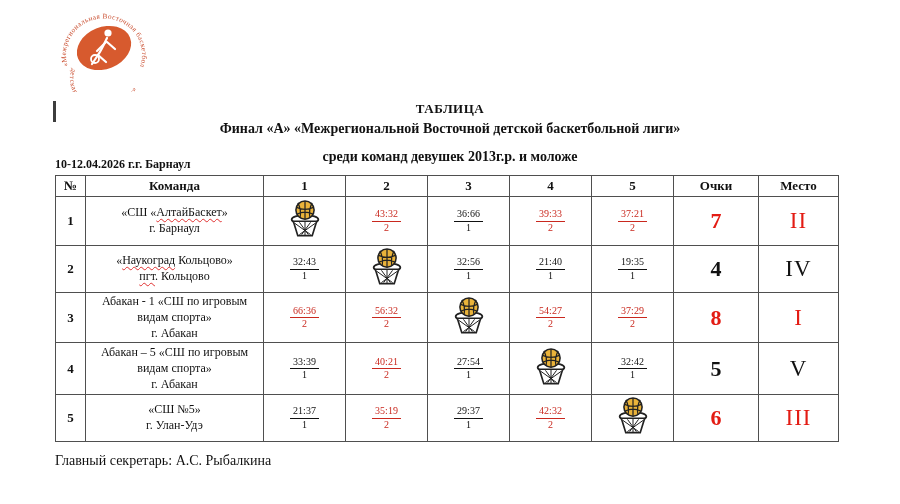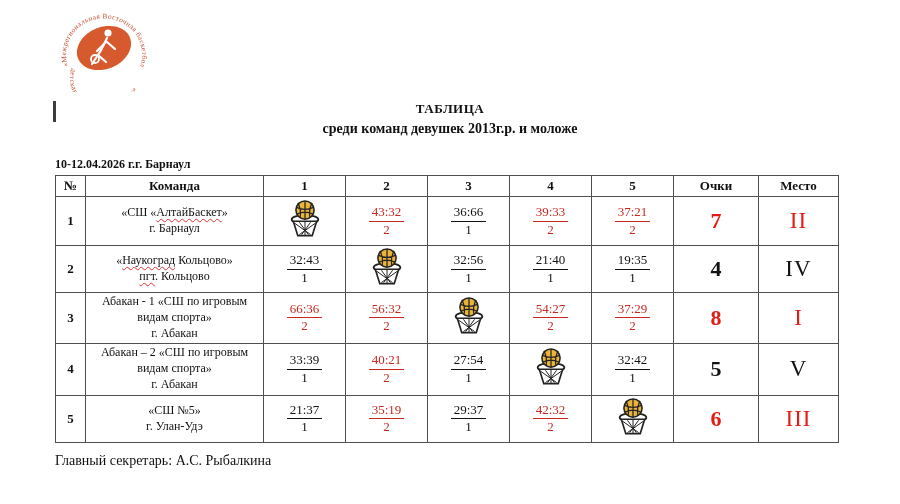--- a/index.html
+++ b/index.html
@@ -16,21 +16,21 @@
   
   .logo { position: absolute; left: 52px; top: 4px; width: 104px; height: 88px; }
 
   
   .cursor-bar { position: absolute; left: 53px; top: 101px; width: 3px; height: 21px; background: #3d3d3d; }
 
   
   .title-block { position: absolute; left: 0; top: 101px; width: 100%; text-align: center; font-weight: bold; }
   .title-1 { font-size: 13px; letter-spacing: 0.5px; }
   .title-2 { font-size: 14px; margin-top: 4px; }
-  .title-3 { font-size: 14px; margin-top: 4px; }
+  .title-3 { font-size: 14px; margin-top: 12px; }
 
   
   .meta-row {
     position: absolute; left: 55px; top: 157px; width: 783px;
     display: flex; justify-content: flex-start;
     font-weight: bold; font-size: 12px;
   }
 
   
   table.results {
@@ -40,21 +40,21 @@
   }
   .results th, .results td {
     border: 1px solid #4f4f4f;
     text-align: center; vertical-align: middle;
     padding: 1px 2px;
     overflow: hidden;
   }
   .results th { font-size: 13px; height: 21px; font-weight: bold; }
   .num-cell { font-size: 13px; font-weight: bold; }
   .team-cell { font-size: 12px; line-height: 1.32; }
-  .game-cell { font-size: 13px; line-height: 1.25; }
+  .game-cell { font-size: 10px; line-height: 1.25; }
   .game-cell .score-top { display: inline-block; border-bottom: 1px solid currentColor; padding: 0 3px; }
   .game-cell .score-pts { display: block; }
   .win { color: #c9281e; }
   .pts-cell  { font-size: 22px; font-weight: bold; }
   .place-cell{ font-size: 23px; font-weight: normal; letter-spacing: 1px; }
   .red { color: #e31c14; }
   .wavy {
     text-decoration: underline;
     text-decoration-style: wavy;
     text-decoration-color: #e03030;
@@ -93,20 +93,21 @@
     <text font-size="7.2" fill="#c94b2c" font-family="Liberation Serif, serif" letter-spacing="0.6">
       <textPath href="#ring2">детская лига среди девушек»</textPath>
     </text>
   </svg>
 </div>
 
 <div class="cursor-bar"></div>
 
 <div class="title-block">
   <div class="title-1">ТАБЛИЦА</div>
+  <div class="title-2">Финал «А» «Межрегиональной Восточной детской баскетбольной лиги»</div>
   <div class="title-3">среди команд девушек 2013г.р. и моложе</div>
 </div>
 
 <div class="meta-row">
   <span>10-12.04.2026 г.</span>
   <span>г. Барнаул</span>
 </div>
 
 <table class="results">
   <colgroup>
@@ -191,21 +192,21 @@
             <path d="M8,22 L22,32 M26,22 L12,32 M12,21 L20,32 M22,21 L14,32 M17,20.5 L17,33" fill="none" stroke="#222" stroke-width="0.9"></path>
           </svg></td>
         <td class="game-cell win"><span class="score-top">54:27</span><span class="score-pts">2</span></td>
         <td class="game-cell win"><span class="score-top">37:29</span><span class="score-pts">2</span></td>
         <td class="pts-cell red">8</td>
         <td class="place-cell red">I</td>
       </tr>
       <tr style="height: 52px;">
         <td class="num-cell">4</td>
         <td class="team-cell">
-          <div><span>Абакан – 2 «СШ по игровым</span></div>
+          <div><span>Абакан – 5 «СШ по игровым</span></div>
           <div><span>видам спорта»</span></div>
           <div><span>г. Абакан</span></div>
         </td>
         <td class="game-cell"><span class="score-top">33:39</span><span class="score-pts">1</span></td>
         <td class="game-cell win"><span class="score-top">40:21</span><span class="score-pts">2</span></td>
         <td class="game-cell"><span class="score-top">27:54</span><span class="score-pts">1</span></td>
         <td class="game-cell"><svg viewBox="0 0 34 36" width="38" height="40">
             <ellipse cx="17" cy="18.5" rx="12" ry="4" fill="#ffffff" stroke="#222" stroke-width="1.6"></ellipse>
             <circle cx="17" cy="10" r="8.2" fill="#eab33a" stroke="#222" stroke-width="1.4"></circle>
             <path d="M9.5,7.5 Q17,11 24.5,7.5 M10,13.5 Q17,10 24,13.5 M17,1.8 L17,18.2 M10.6,3.5 Q14,10 12.5,17 M23.4,3.5 Q20,10 21.5,17" fill="none" stroke="#222" stroke-width="1.1"></path>

